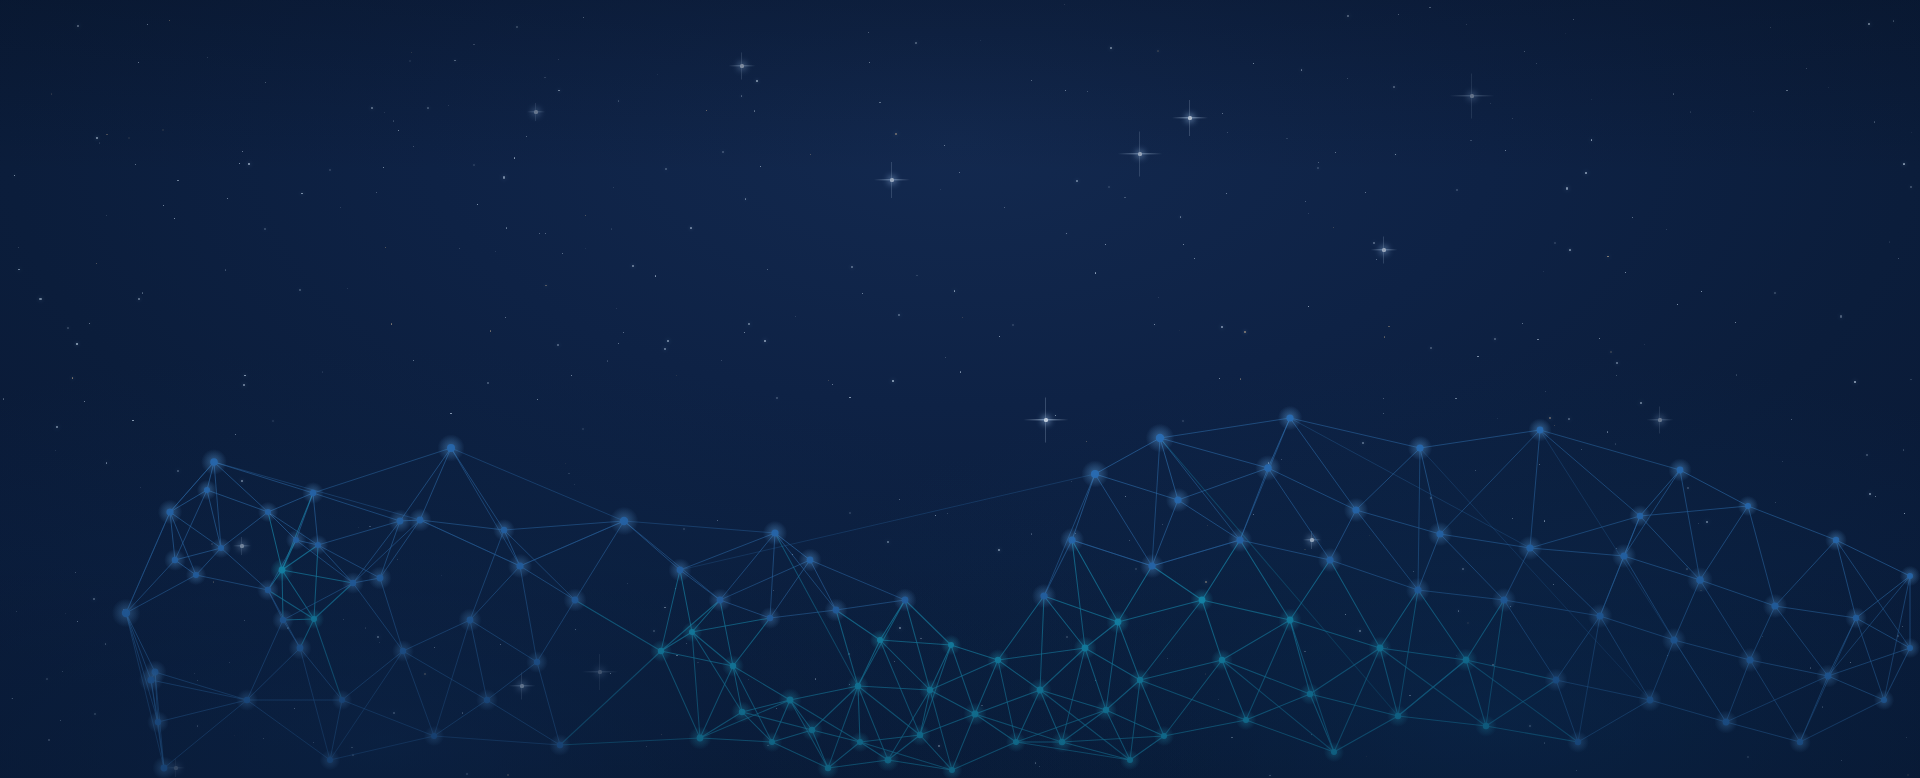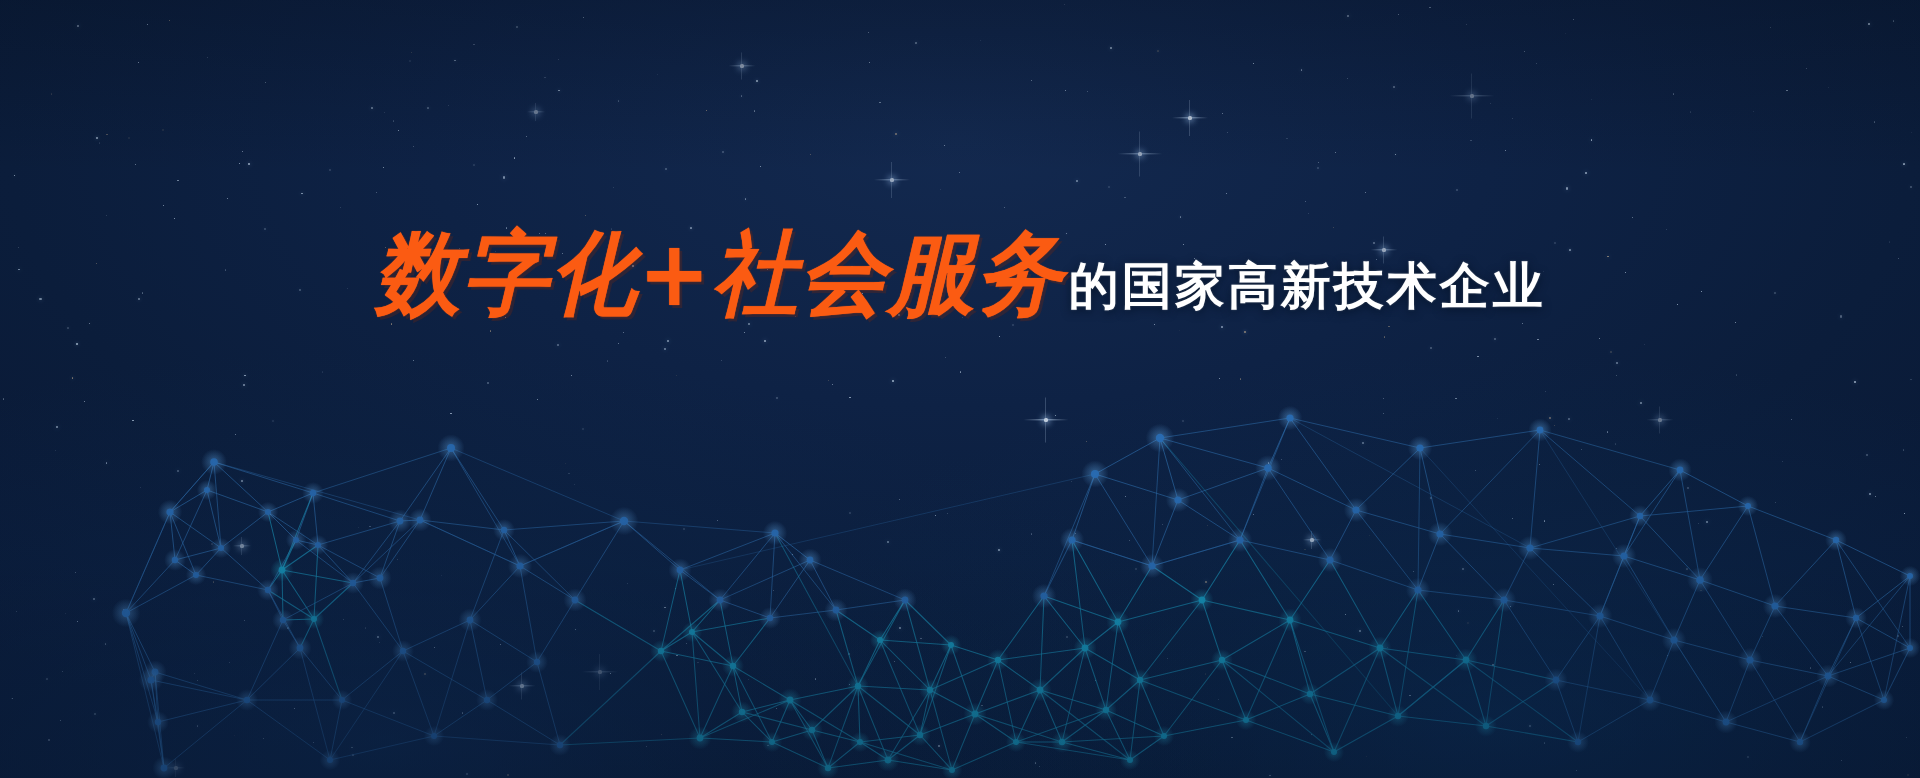--- a/index.html
+++ b/index.html
@@ -1199,18 +1199,14 @@
         <circle cx="1640" cy="516" r="3.2" fill="#2b6fb8" fill-opacity="0.96"></circle>
         <circle cx="1748" cy="506" r="10.2" fill="url(#glowB)"></circle>
         <circle cx="1748" cy="506" r="3" fill="#2b6fb8" fill-opacity="0.96"></circle>
         <circle cx="1910" cy="576" r="10.2" fill="url(#glowB)"></circle>
         <circle cx="1910" cy="576" r="3" fill="#2b6fb8" fill-opacity="0.96"></circle>
       </g>
   </svg>
 
   <div id="vignette"></div>
 
-  <div id="copy">
-    <div id="headline">数字化+社会服务</div>
-    <div id="subline">的国家高新技术企业</div>
-  </div>
 
 </div>
 
 </body></html>

